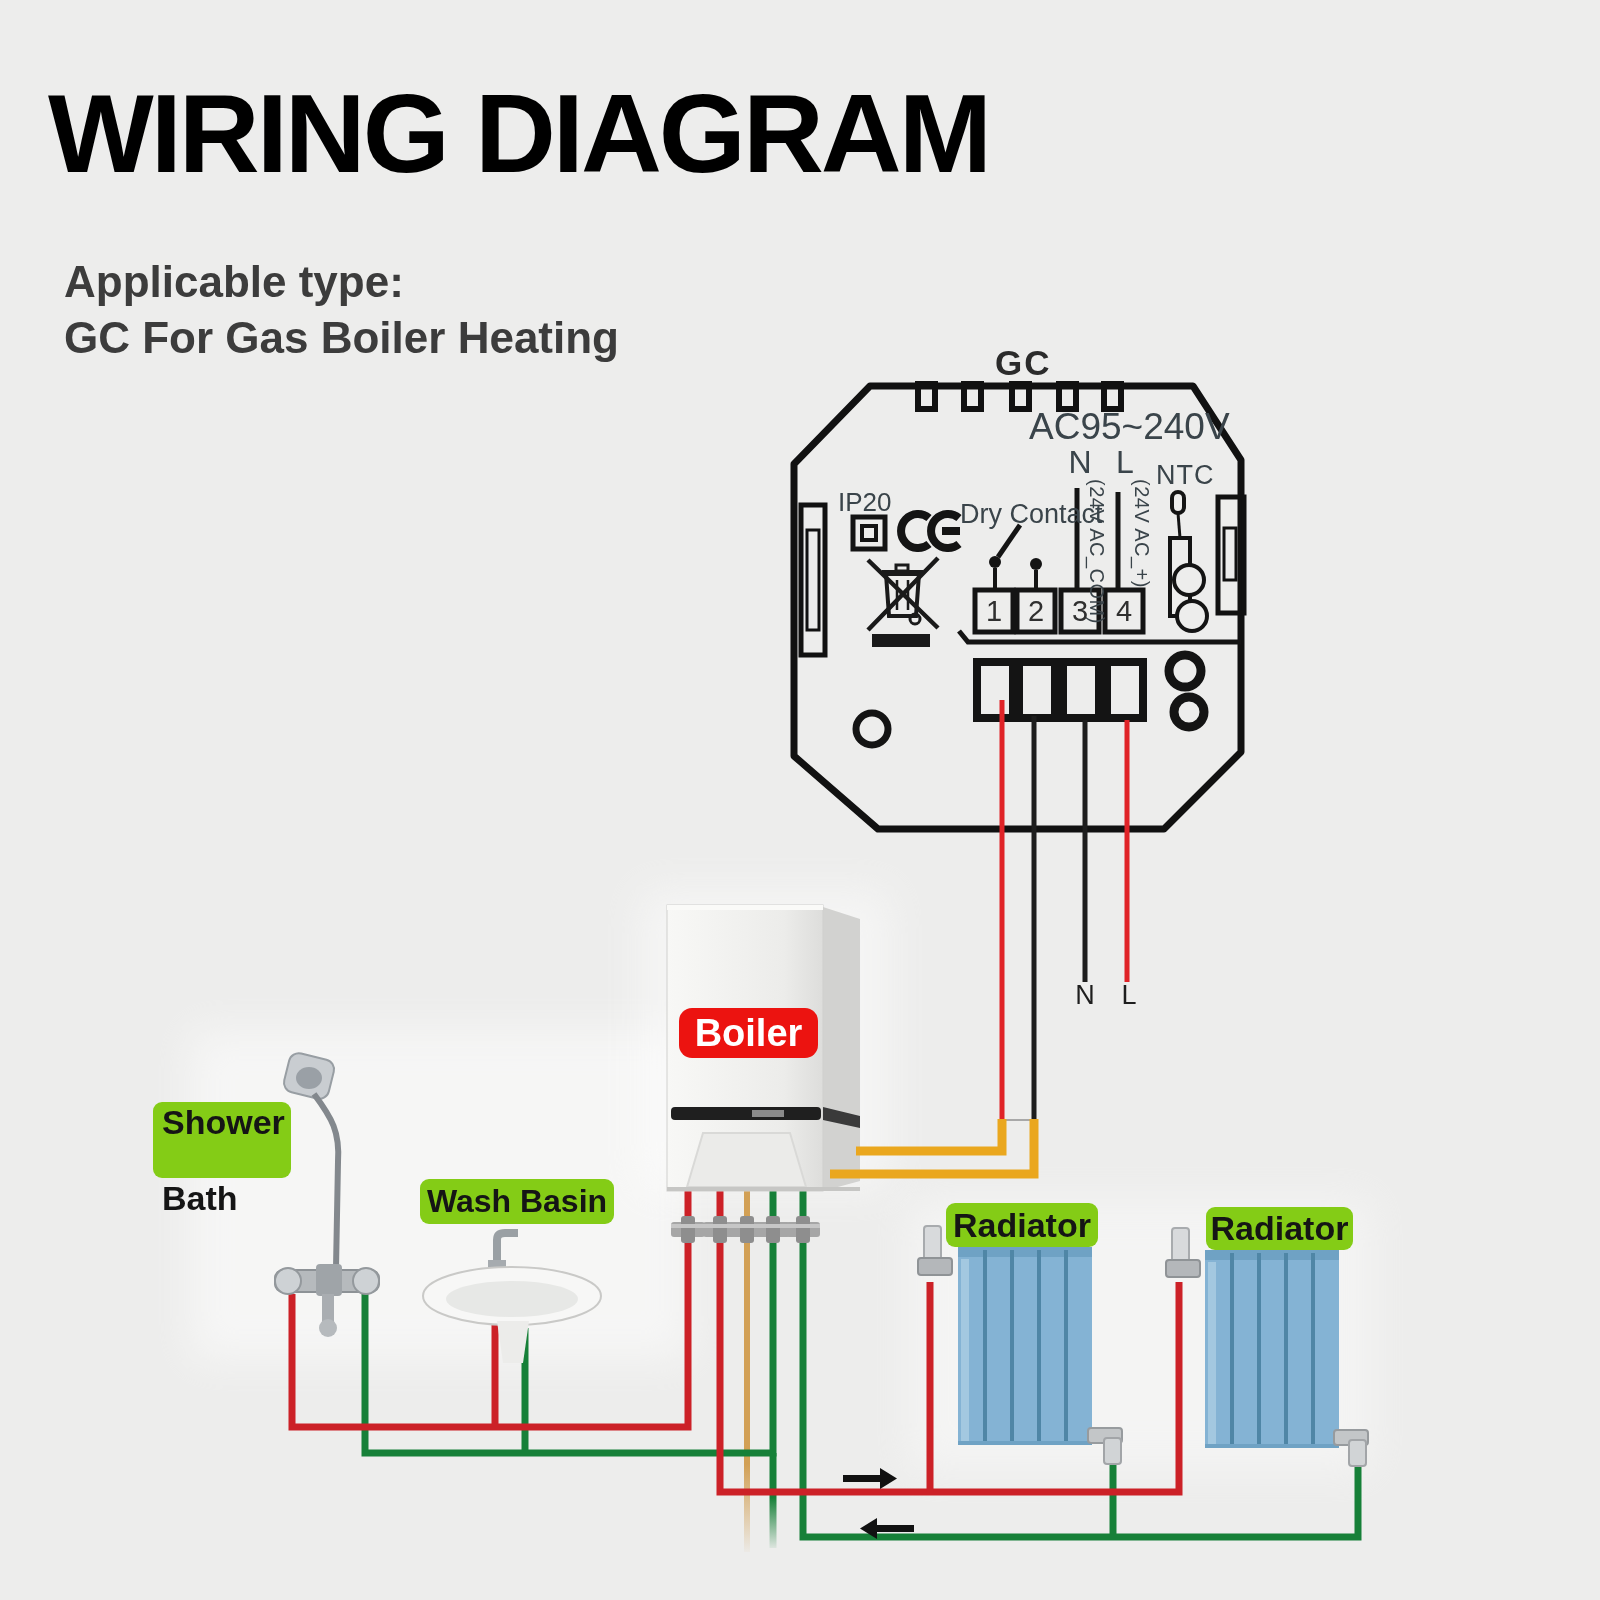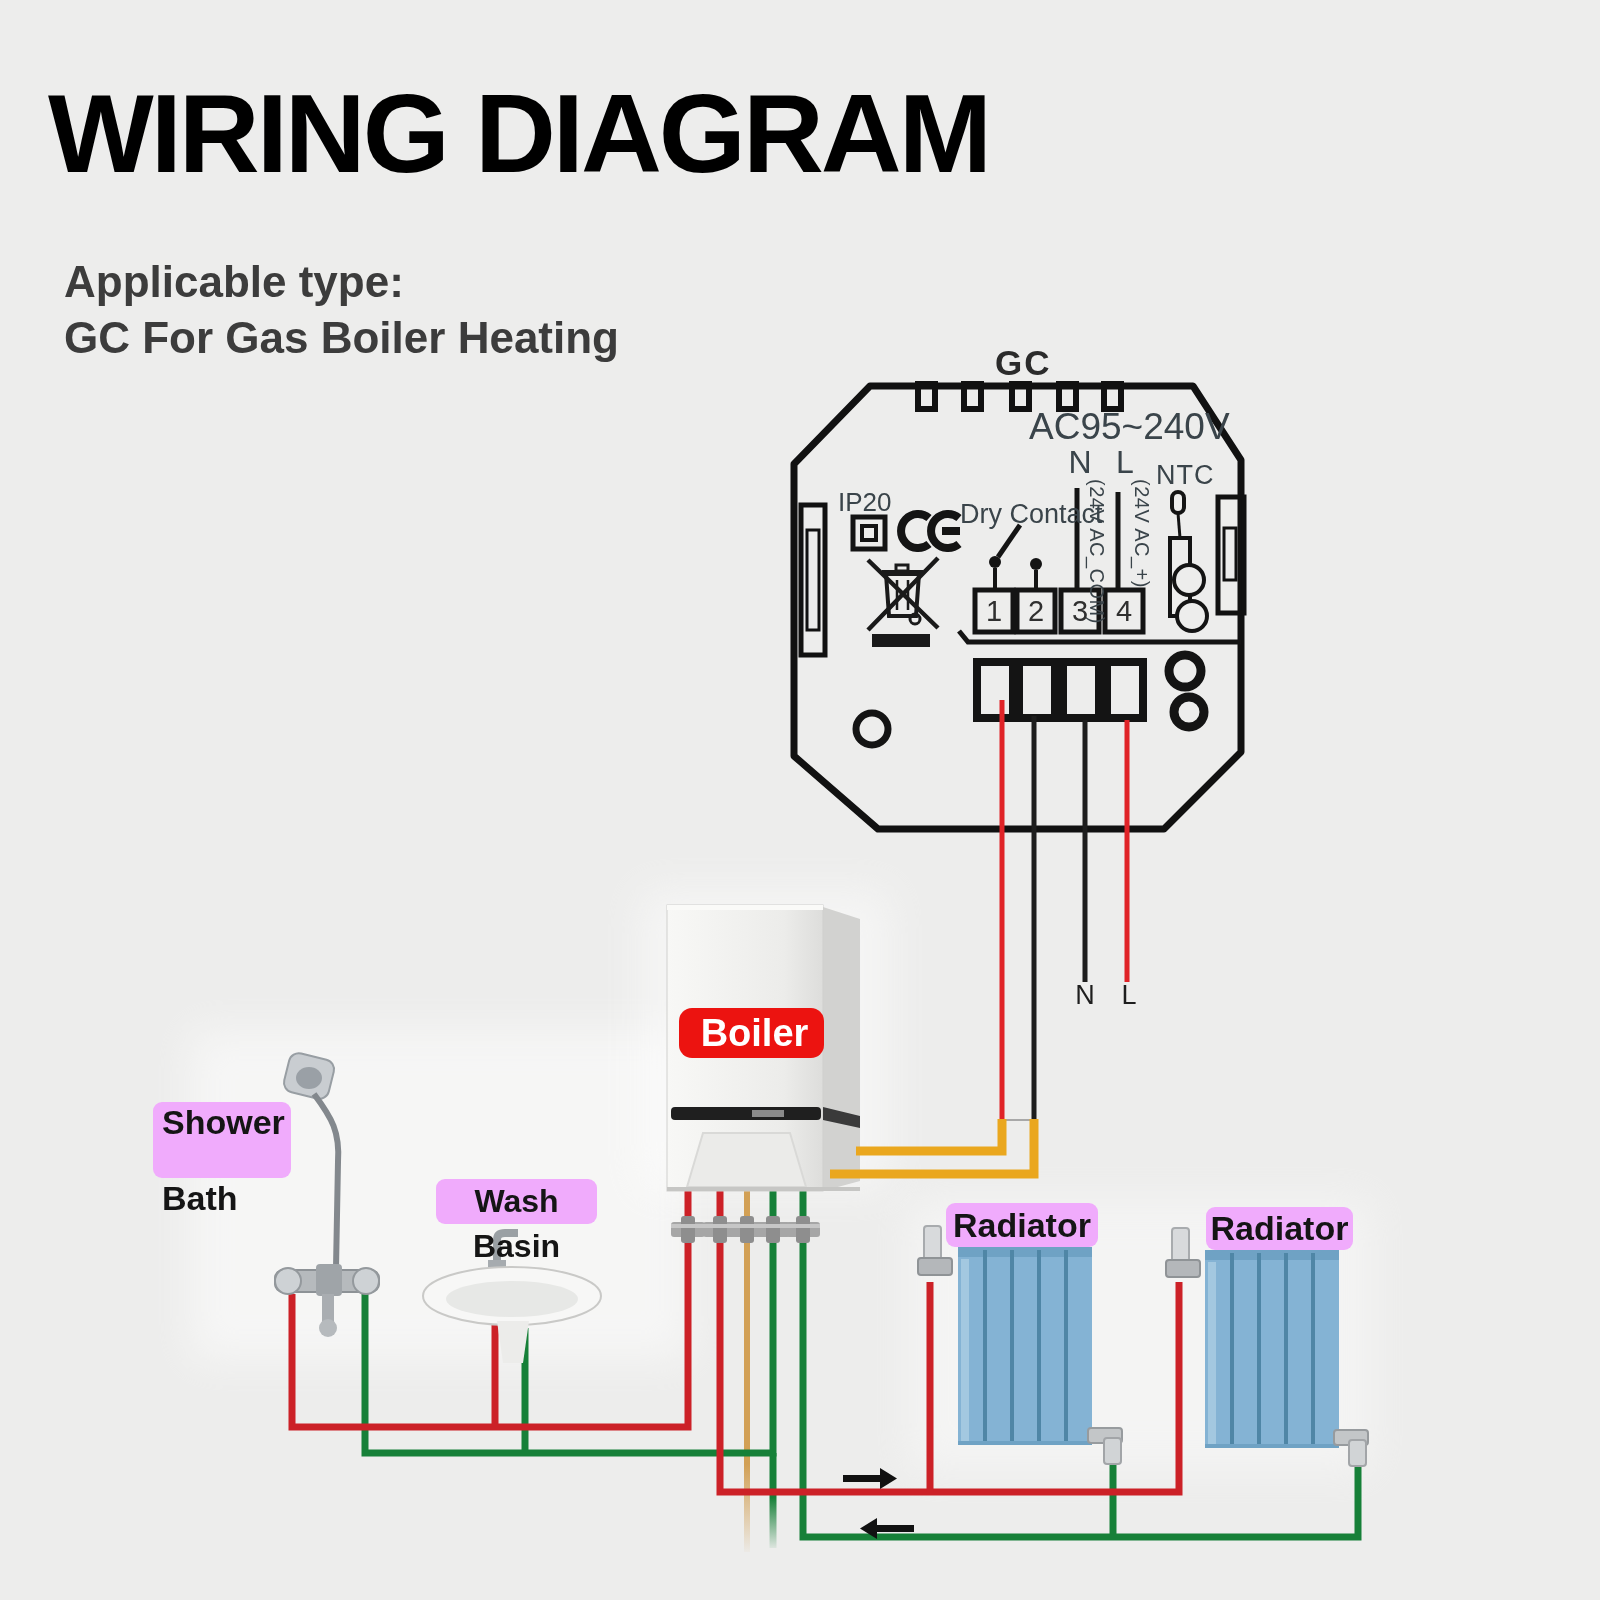--- a/index.html
+++ b/index.html
@@ -19,24 +19,24 @@
   #ip20-label{left:838px;top:487px;font-size:26px;}
   #dry-contact{left:960px;top:499px;font-size:27px;}
   .tnum{top:595px;width:32px;text-align:center;font-size:29px;color:#2f2f2f;}
   #t1{left:978px;} #t2{left:1020px;} #t3{left:1064px;} #t4{left:1108px;}
   .vnote{font-size:20px;transform-origin:0 0;transform:rotate(90deg);white-space:nowrap;letter-spacing:0.5px;}
   #com-note{left:1108px;top:479px;}
   #plus-note{left:1153px;top:479px;}
   .wlabel{top:980px;width:28px;text-align:center;font-size:27px;color:#1e1e1e;}
   #n-bottom{left:1071px;} #l-bottom{left:1115px;}
   #boiler-badge{left:679px;top:1008px;width:139px;height:50px;background:#ec1310;border-radius:13px;
-     color:#fff;font-size:38px;font-weight:800;text-align:center;line-height:50px;padding-left:6px;}
-  .graylab{background:#f0abfc;border-radius:9px;color:#151515;font-weight:800;}
+     color:#fff;font-size:38px;font-weight:800;text-align:center;line-height:50px;}
+  .graylab{background:#84cc16;border-radius:9px;color:#151515;font-weight:800;}
   #shower-label{left:153px;top:1102px;width:138px;height:76px;font-size:34px;line-height:37px;padding-left:9px;box-sizing:border-box;padding-top:2px;}
-  #washbasin-label{left:420px;top:1179px;width:161px;height:45px;font-size:32px;text-align:center;line-height:45px;margin-left:16px;}
+  #washbasin-label{left:420px;top:1179px;width:194px;height:45px;font-size:32px;text-align:center;line-height:45px;}
   #radiator1-label{left:946px;top:1203px;width:152px;height:44px;font-size:34px;text-align:center;line-height:44px;}
   #radiator2-label{left:1206px;top:1207px;width:147px;height:43px;font-size:34px;text-align:center;line-height:43px;}
   svg{position:absolute;left:0;top:0;}
 </style>
 </head>
 <body>
 
 <svg width="1600" height="1600" viewBox="0 0 1600 1600">
   <defs>
     <linearGradient id="boilerGrad" x1="0" y1="0" x2="1" y2="0">

